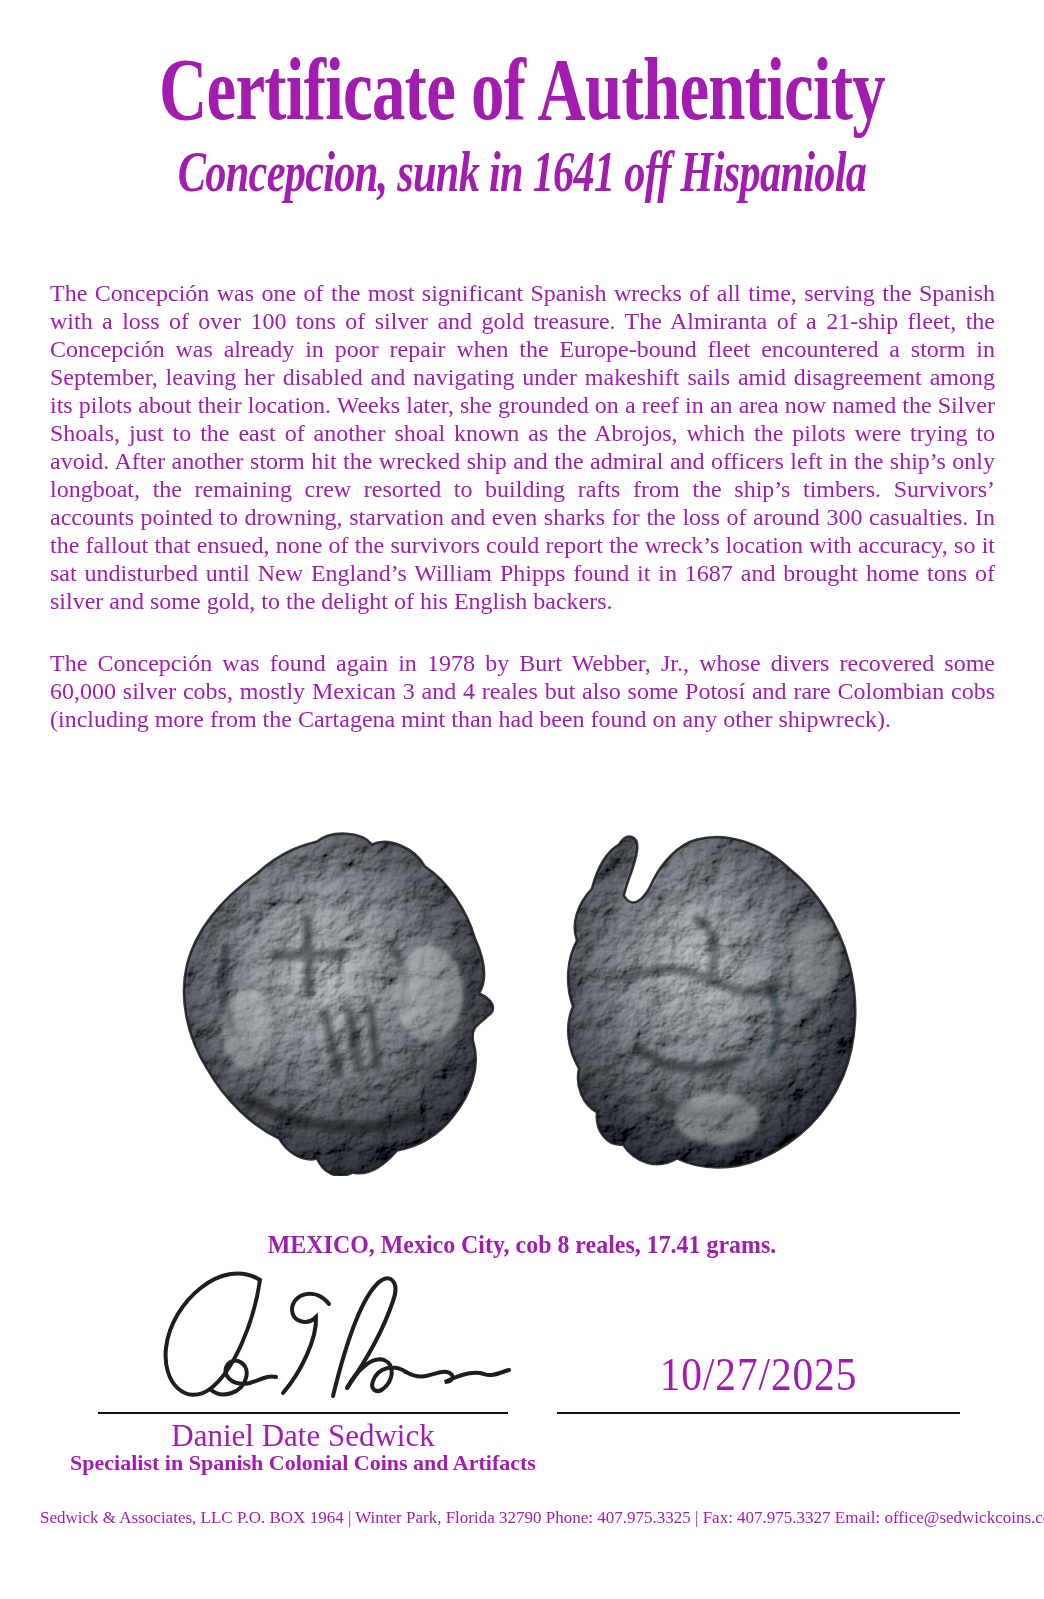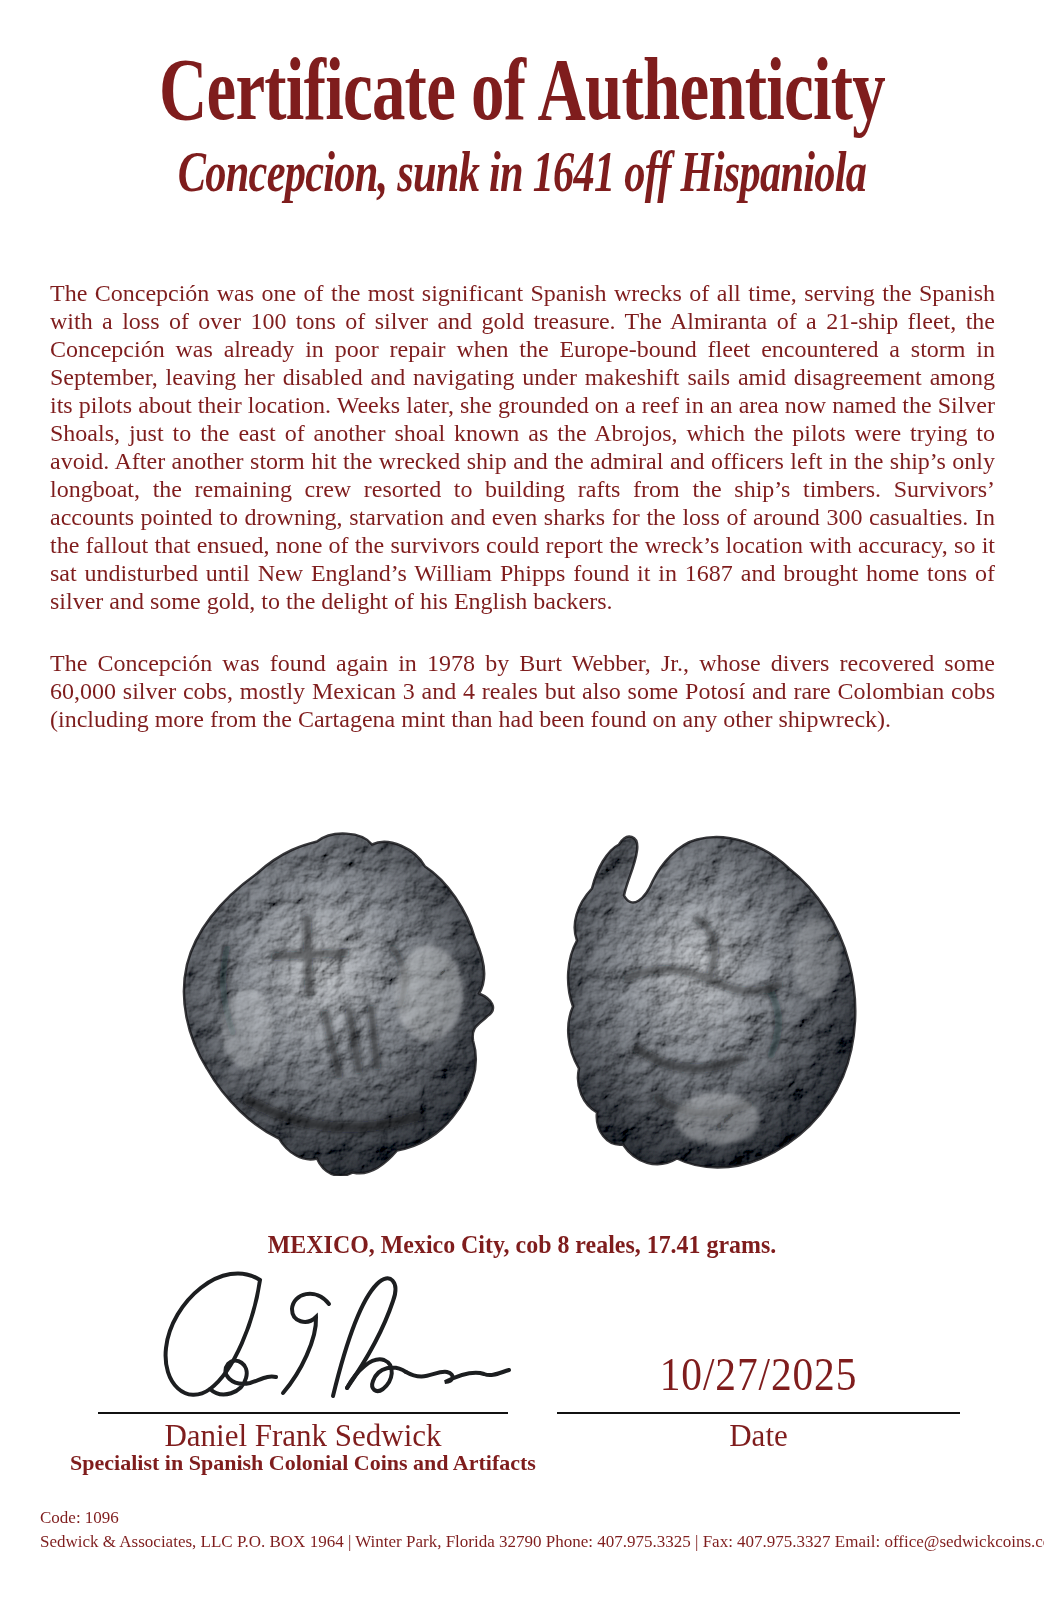--- a/index.html
+++ b/index.html
@@ -2,21 +2,21 @@
 <html><head>
 <meta charset="utf-8">
 <style>
   html,body{margin:0;padding:0;background:#ffffff;}
   #page{
     position:relative;
     width:1044px;height:1599px;
     background:#ffffff;
     overflow:hidden;
     font-family:"Liberation Serif", serif;
-    color:#7f1d1d;
+    color:#a21caf;
   }
   .center-abs{position:absolute;left:50%;}
   #title{
     top:44px;
     font-size:88px;
     line-height:1.05;
     white-space:nowrap;
     font-weight:600;
     letter-spacing:-1px;
     transform:translateX(-50%) scaleX(0.76);
@@ -172,24 +172,22 @@
       <path d="M252,128 C261,111 277,96 289,100 C301,105 298,121 288,129 C281,134 275,129 278,121 C283,107 299,104 311,112"></path>
       <path d="M311,112 C330,123 340,110 352,112 C361,114 358,122 350,122 C362,116 377,110 389,114 C397,117 404,113 414,110"></path>
     </g>
   </svg>
 
   <div id="sig-line-left" class="sig-line"></div>
   <div id="sig-line-right" class="sig-line"></div>
 
   <div id="date-value">10/27/2025</div>
 
-  <div id="signer-name" class="under-label">Daniel Frank Sedwick</div>
+  <div id="signer-name" class="under-label">Daniel Date Sedwick</div>
 
-  <div id="date-label" class="under-label">Date</div>
 
   <div id="signer-title">Specialist in Spanish Colonial Coins and Artifacts</div>
 
   <div id="footer">
-    <div>Code: 1096</div>
     <div>Sedwick &amp; Associates, LLC P.O. BOX 1964 | Winter Park, Florida 32790 Phone: 407.975.3325 | Fax: 407.975.3327 Email: office@sedwickcoins.com</div>
   </div>
 
 </div>
 
 </body></html>

